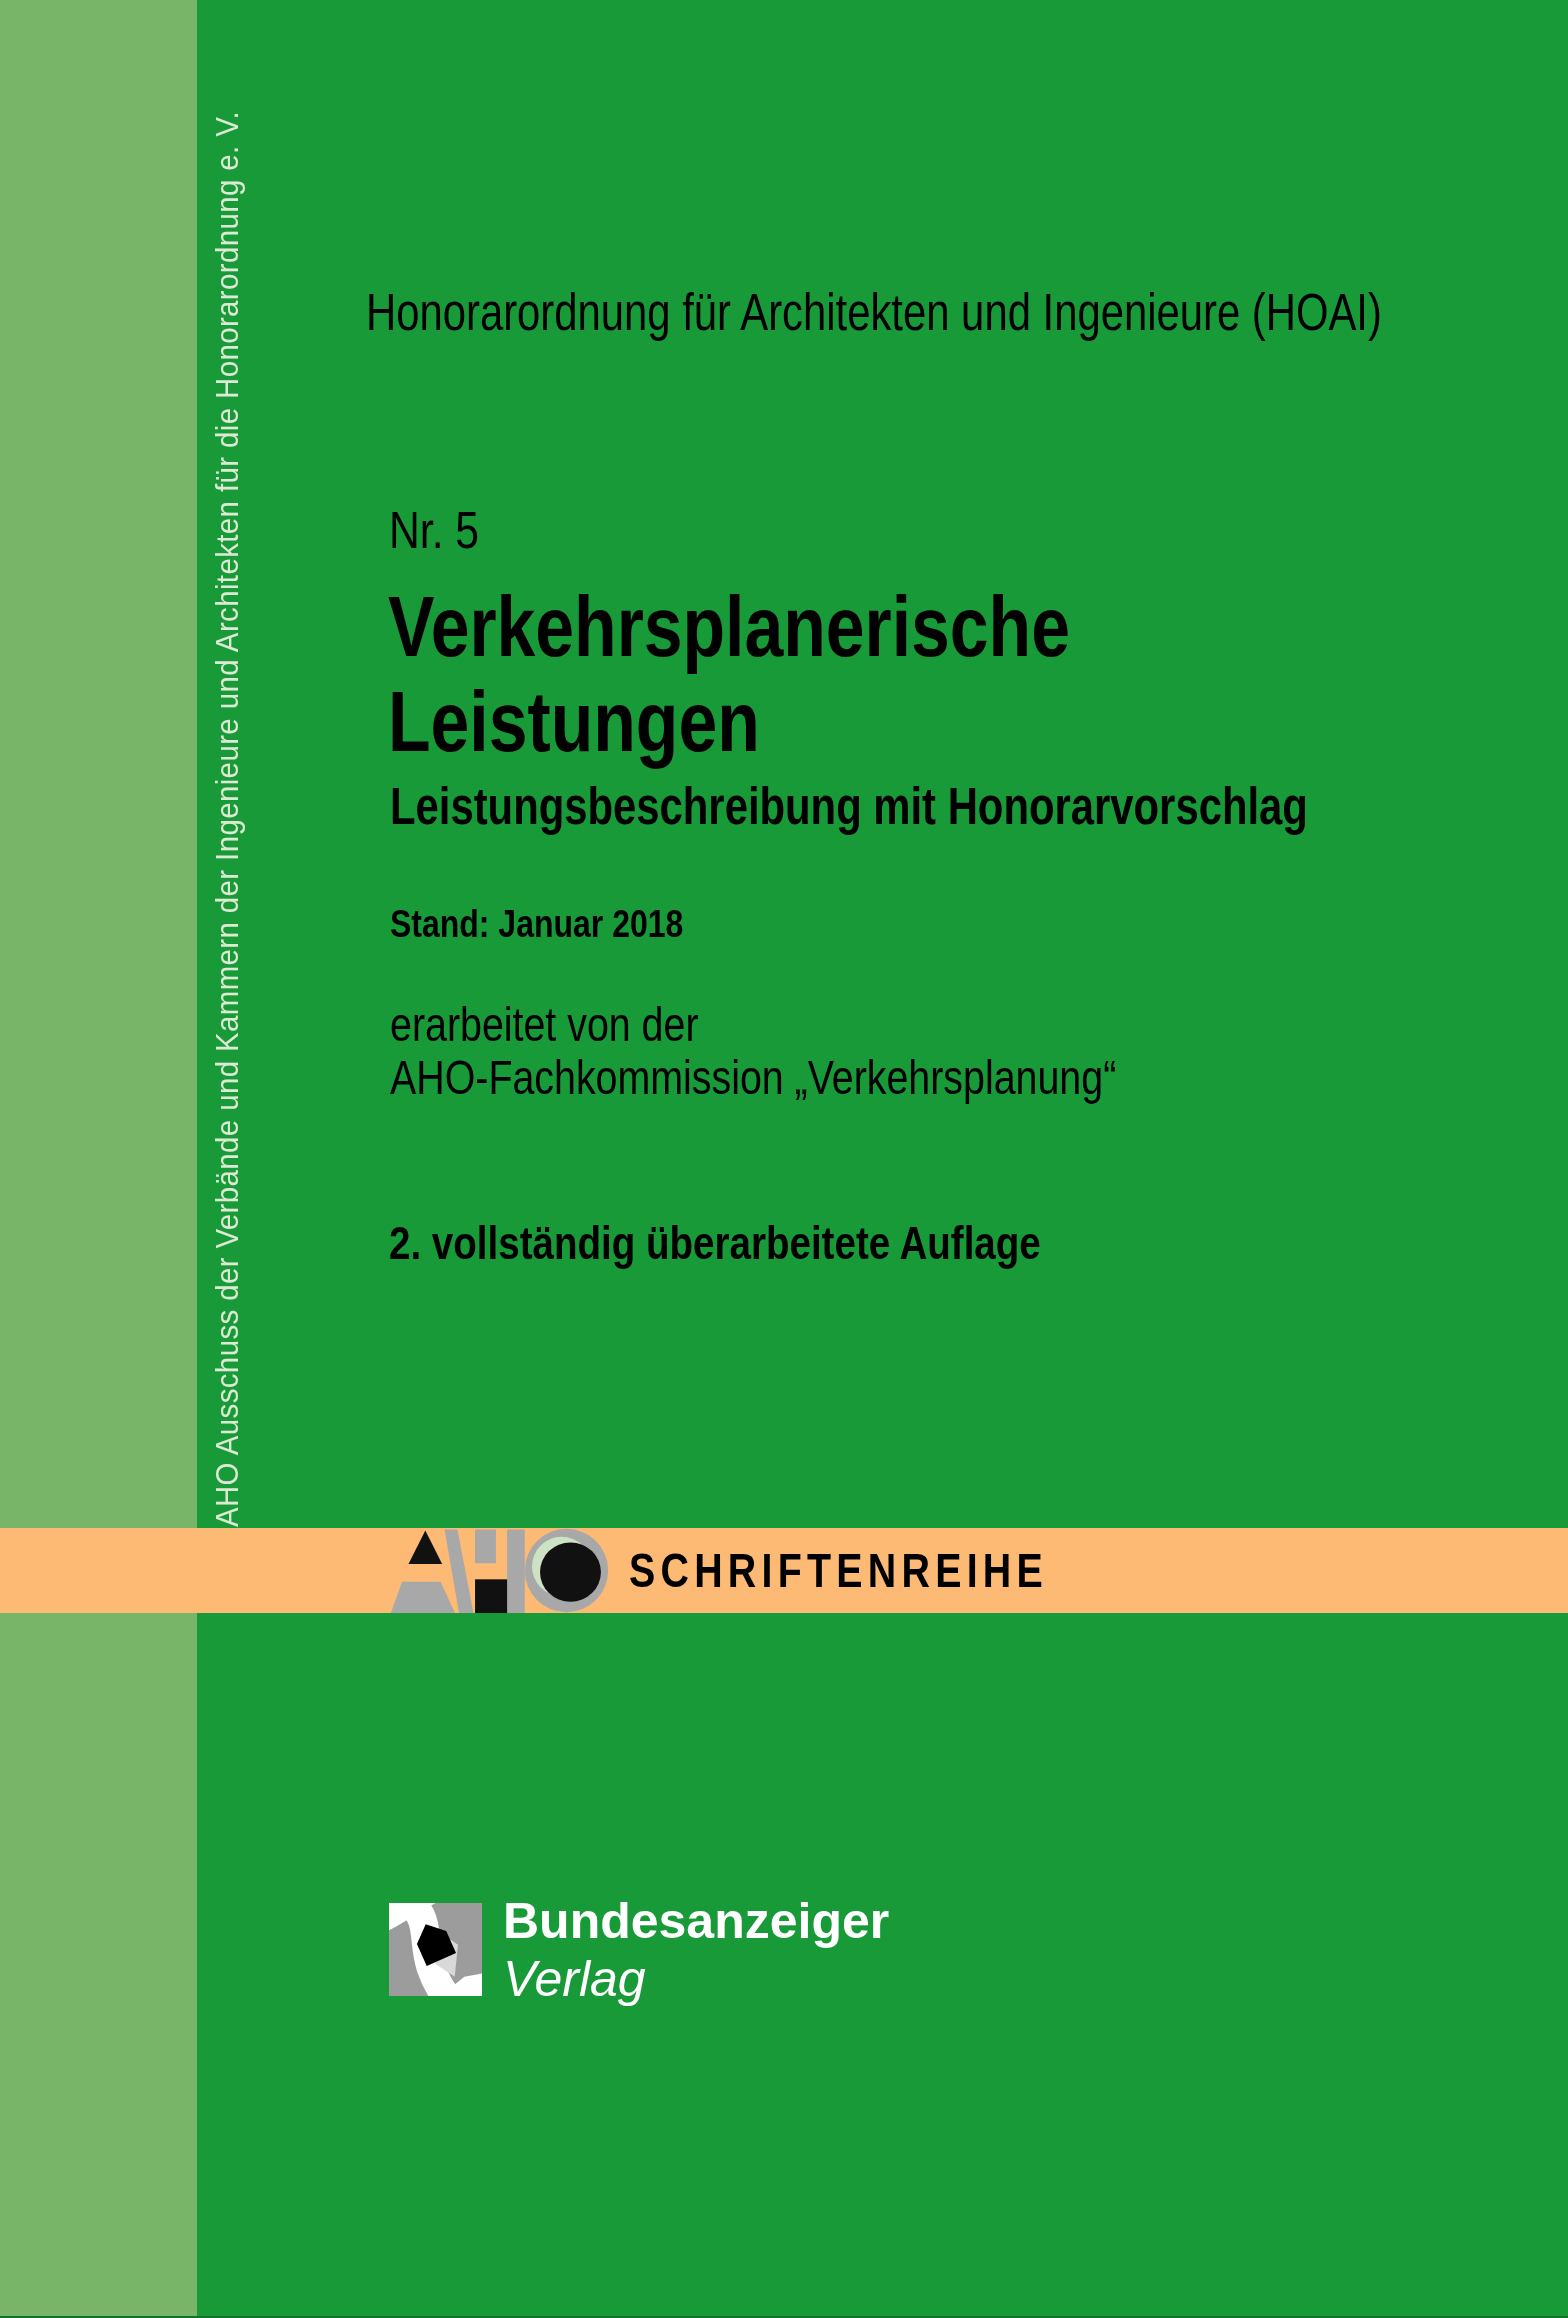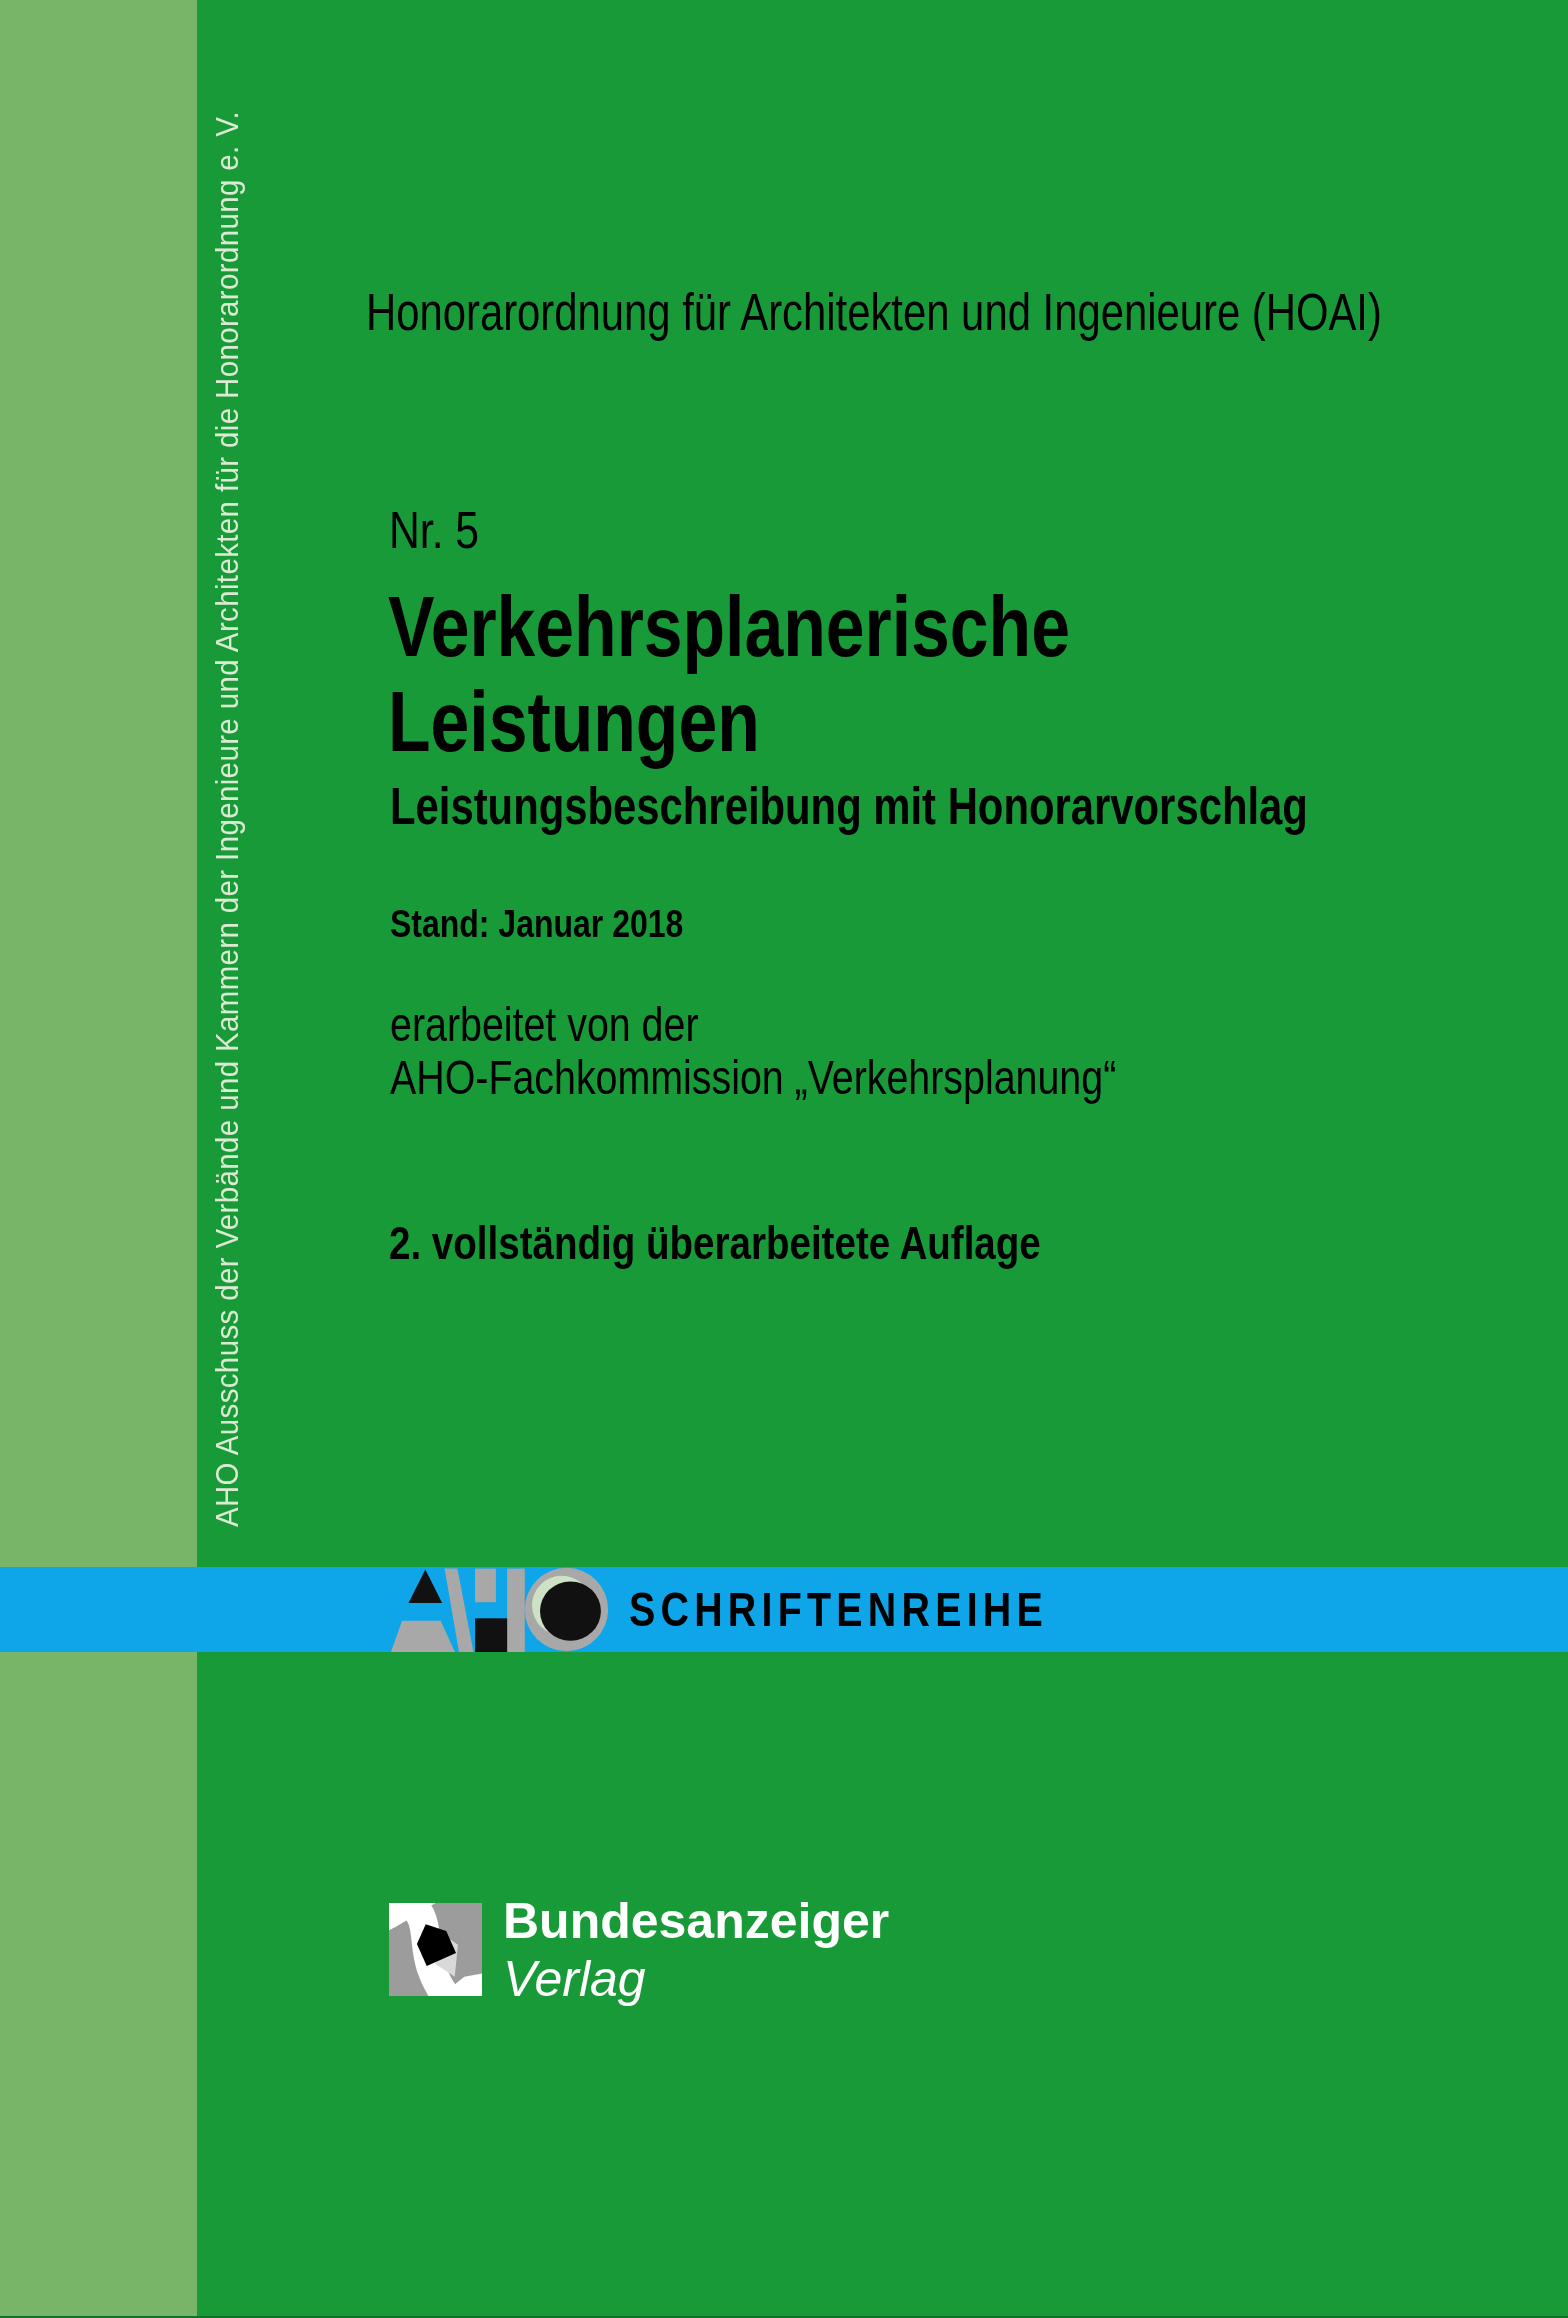--- a/index.html
+++ b/index.html
@@ -23,21 +23,21 @@
 
   .header-line{left:366px;top:283px;font-size:51px;font-weight:400;}
   .issue-no{left:389px;top:500px;font-size:52px;font-weight:400;}
   .title-block{left:388px;top:579px;font-size:85px;font-weight:700;line-height:95px;}
   .subtitle{left:390px;top:777px;font-size:51px;font-weight:700;}
   .stand{left:390px;top:893px;font-size:39px;font-weight:700;margin-top:9px;}
   .erarbeitet{left:390px;top:998px;font-size:48px;font-weight:400;line-height:53px;}
   .auflage{left:389px;top:1215px;font-size:47px;font-weight:700;}
 
   .series-band{
-    position:absolute;left:0;top:1567px;width:1568px;height:85px;background:#0ea5e9;
+    position:absolute;left:0;top:1528px;width:1568px;height:85px;background:#fdba74;
   }
   .aho-logo{position:absolute;left:385px;top:0;width:225px;height:85px;}
   .series-label{
     position:absolute;left:629px;top:0;height:85px;line-height:85px;
     font-size:48px;font-weight:700;letter-spacing:6.4px;color:#000;
   }
 
   .publisher{position:absolute;left:389px;top:1903px;width:644px;height:113px;}
   .publisher-mark{position:absolute;left:0;top:0;width:93px;height:93px;}
   .publisher-text{position:absolute;left:114px;top:-11.3px;color:#ffffff;}

